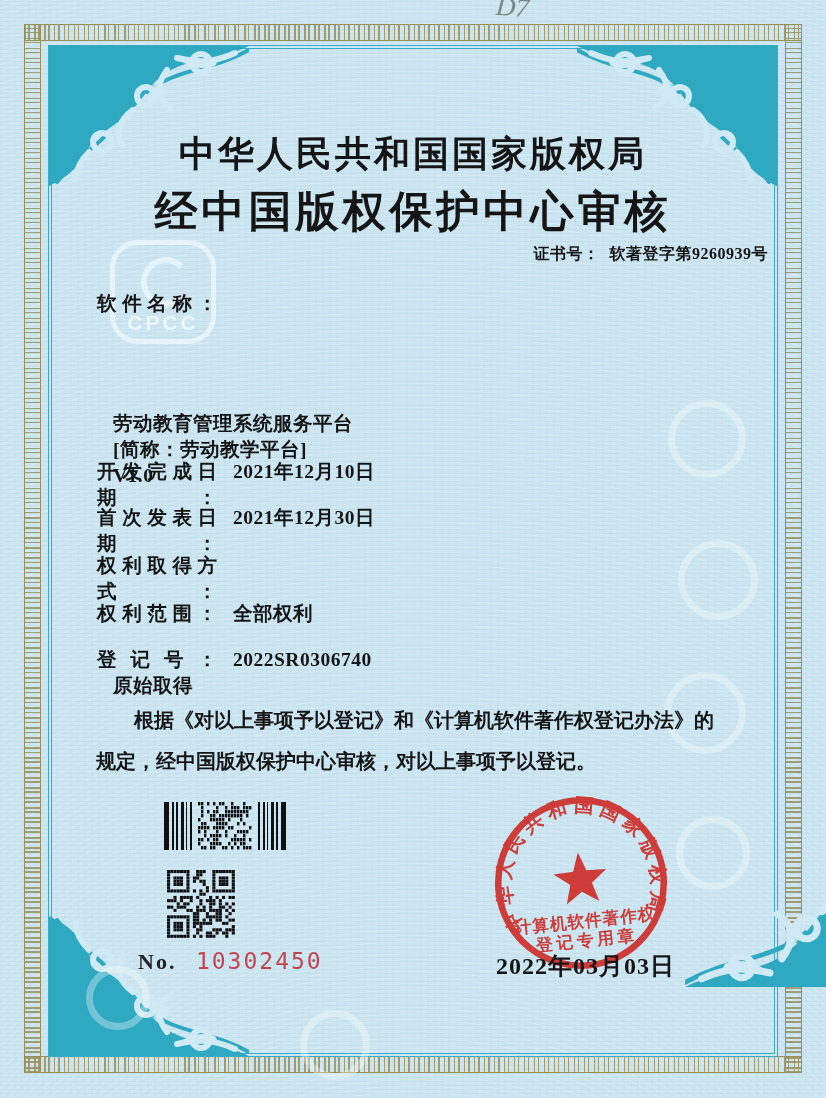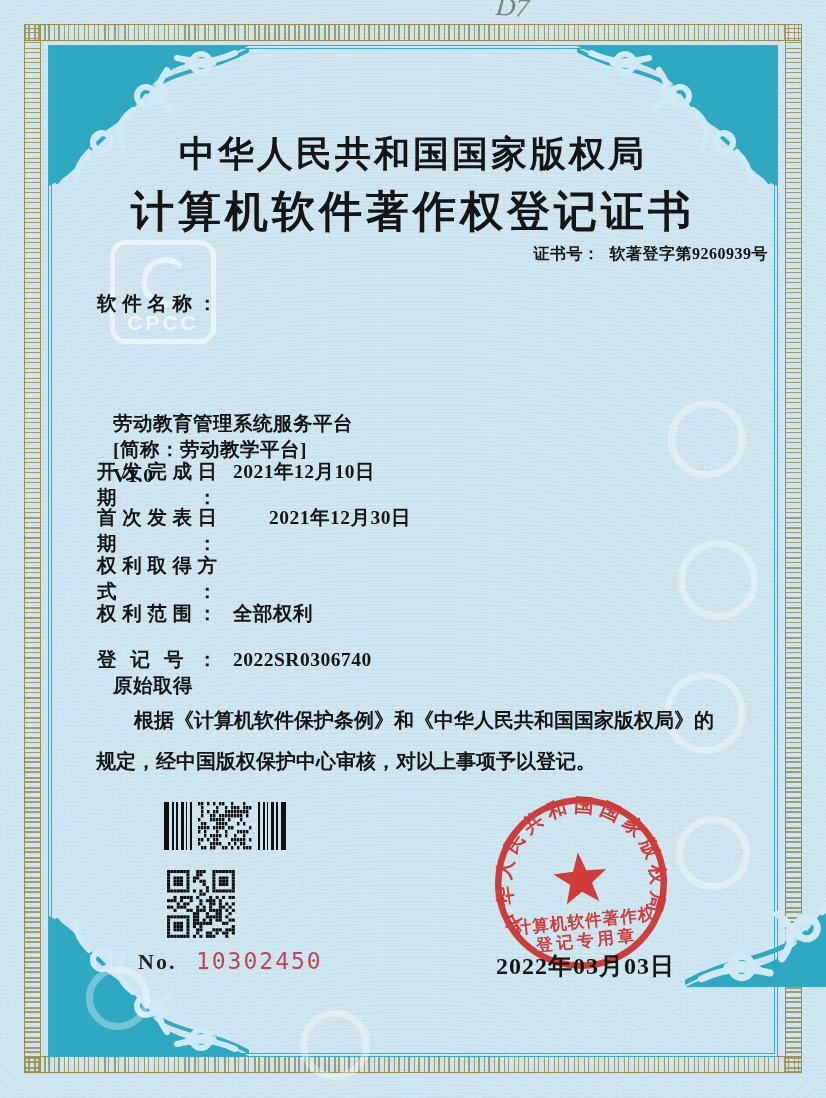--- a/index.html
+++ b/index.html
@@ -31,21 +31,21 @@
     border:1.5px solid #38abc5; outline:1.5px solid #38abc5; outline-offset:2.5px; }
   
   .corner { position:absolute; width:200px; height:140px; }
   .corner.tl { left:49px; top:46px; }
   .corner.tr { right:49px; top:46px; transform:scaleX(-1); }
   .corner.bl { left:49px; bottom:42px; transform:scaleY(-1); }
   .corner.br { right:45px; bottom:38px; transform:scale(-1.18,-1.18); transform-origin:78% 22%; }
   
   .ring { position:absolute; border:7px solid rgba(255,255,255,.33); border-radius:50%; }
   .wm-logo { position:absolute; left:110px; top:240px; width:106px; height:104px;
-    border:5px solid rgba(255,255,255,.55); border-radius:16px; text-align:center; }
+    border:5px solid rgba(255,255,255,.55); border-radius:28px; text-align:center; }
   .wm-logo .wm-swirl { position:absolute; left:26px; top:12px; width:50px; height:50px;
     border:6px solid rgba(255,255,255,.5); border-radius:50%; border-right-color:transparent; }
   .wm-logo .wm-text { position:absolute; bottom:4px; width:100%;
     font-family:"Liberation Sans","DejaVu Sans",sans-serif; font-weight:bold; font-size:21px;
     letter-spacing:3px; color:rgba(255,255,255,.65); }
   
   .hand-mark { position:absolute; left:496px; top:-8px; font-size:27px; color:rgba(96,104,88,.75);
     font-style:italic; transform:rotate(4deg); }
   .title-authority { position:absolute; left:51px; right:51px; top:130px; text-align:center;
     font-size:36px; font-weight:bold; letter-spacing:3px; }
@@ -120,57 +120,57 @@
   <div class="ring" style="left:300px; top:1010px; width:70px; height:70px;"></div>
 
   <div class="wm-logo">
     <div class="wm-swirl"></div>
     <div class="wm-text">CPCC</div>
   </div>
 
   <div class="hand-mark">D7</div>
 
   <div class="title-authority">中华人民共和国国家版权局</div>
-  <div class="title-cert">计算机软件著作权登记证书</div>
+  <div class="title-cert">经中国版权保护中心审核</div>
 
   <div class="cert-no">
     <span class="lbl">证书号：</span><span>软著登字第9260939号</span>
   </div>
 
   <div class="row" style="top:291px;flex-direction:column;">
     <span class="label">软件名称：</span>
     <span class="value">
       <div>劳动教育管理系统服务平台</div>
       <div>[简称：劳动教学平台]</div>
       <div>V1.0</div>
     </span>
   </div>
   <div class="row" style="top:459px;">
     <span class="label">开发完成日期：</span>
     <span class="value">2021年12月10日</span>
   </div>
-  <div class="row" style="top:505px;gap:36px;">
+  <div class="row" style="top:505px;">
     <span class="label">首次发表日期：</span>
     <span class="value">2021年12月30日</span>
   </div>
   <div class="row" style="top:553px;flex-direction:column;">
     <span class="label">权利取得方式：</span>
     <span class="value">原始取得</span>
   </div>
   <div class="row" style="top:601px;">
     <span class="label">权利范围：</span>
     <span class="value">全部权利</span>
   </div>
   <div class="row" style="top:647px;font-family:Liberation Serif, serif;">
     <span class="label">登记号：</span>
     <span class="value">2022SR0306740</span>
   </div>
 
   <div class="statement">
-    <div class="l1">根据《计算机软件保护条例》和《中华人民共和国国家版权局》的</div>
+    <div class="l1">根据《对以上事项予以登记》和《计算机软件著作权登记办法》的</div>
     <div class="l2">规定，经中国版权保护中心审核，对以上事项予以登记。</div>
   </div>
 
   <svg class="barcode" id="barcode" width="122" height="48">
       <rect x="0" y="0" width="5" height="48" fill="#101010"></rect>
       <rect x="8" y="0" width="2" height="48" fill="#101010"></rect>
       <rect x="12" y="0" width="2" height="48" fill="#101010"></rect>
       <rect x="17" y="0" width="3" height="48" fill="#101010"></rect>
       <rect x="22" y="0" width="1" height="48" fill="#101010"></rect>
       <rect x="26" y="0" width="2" height="48" fill="#101010"></rect>

